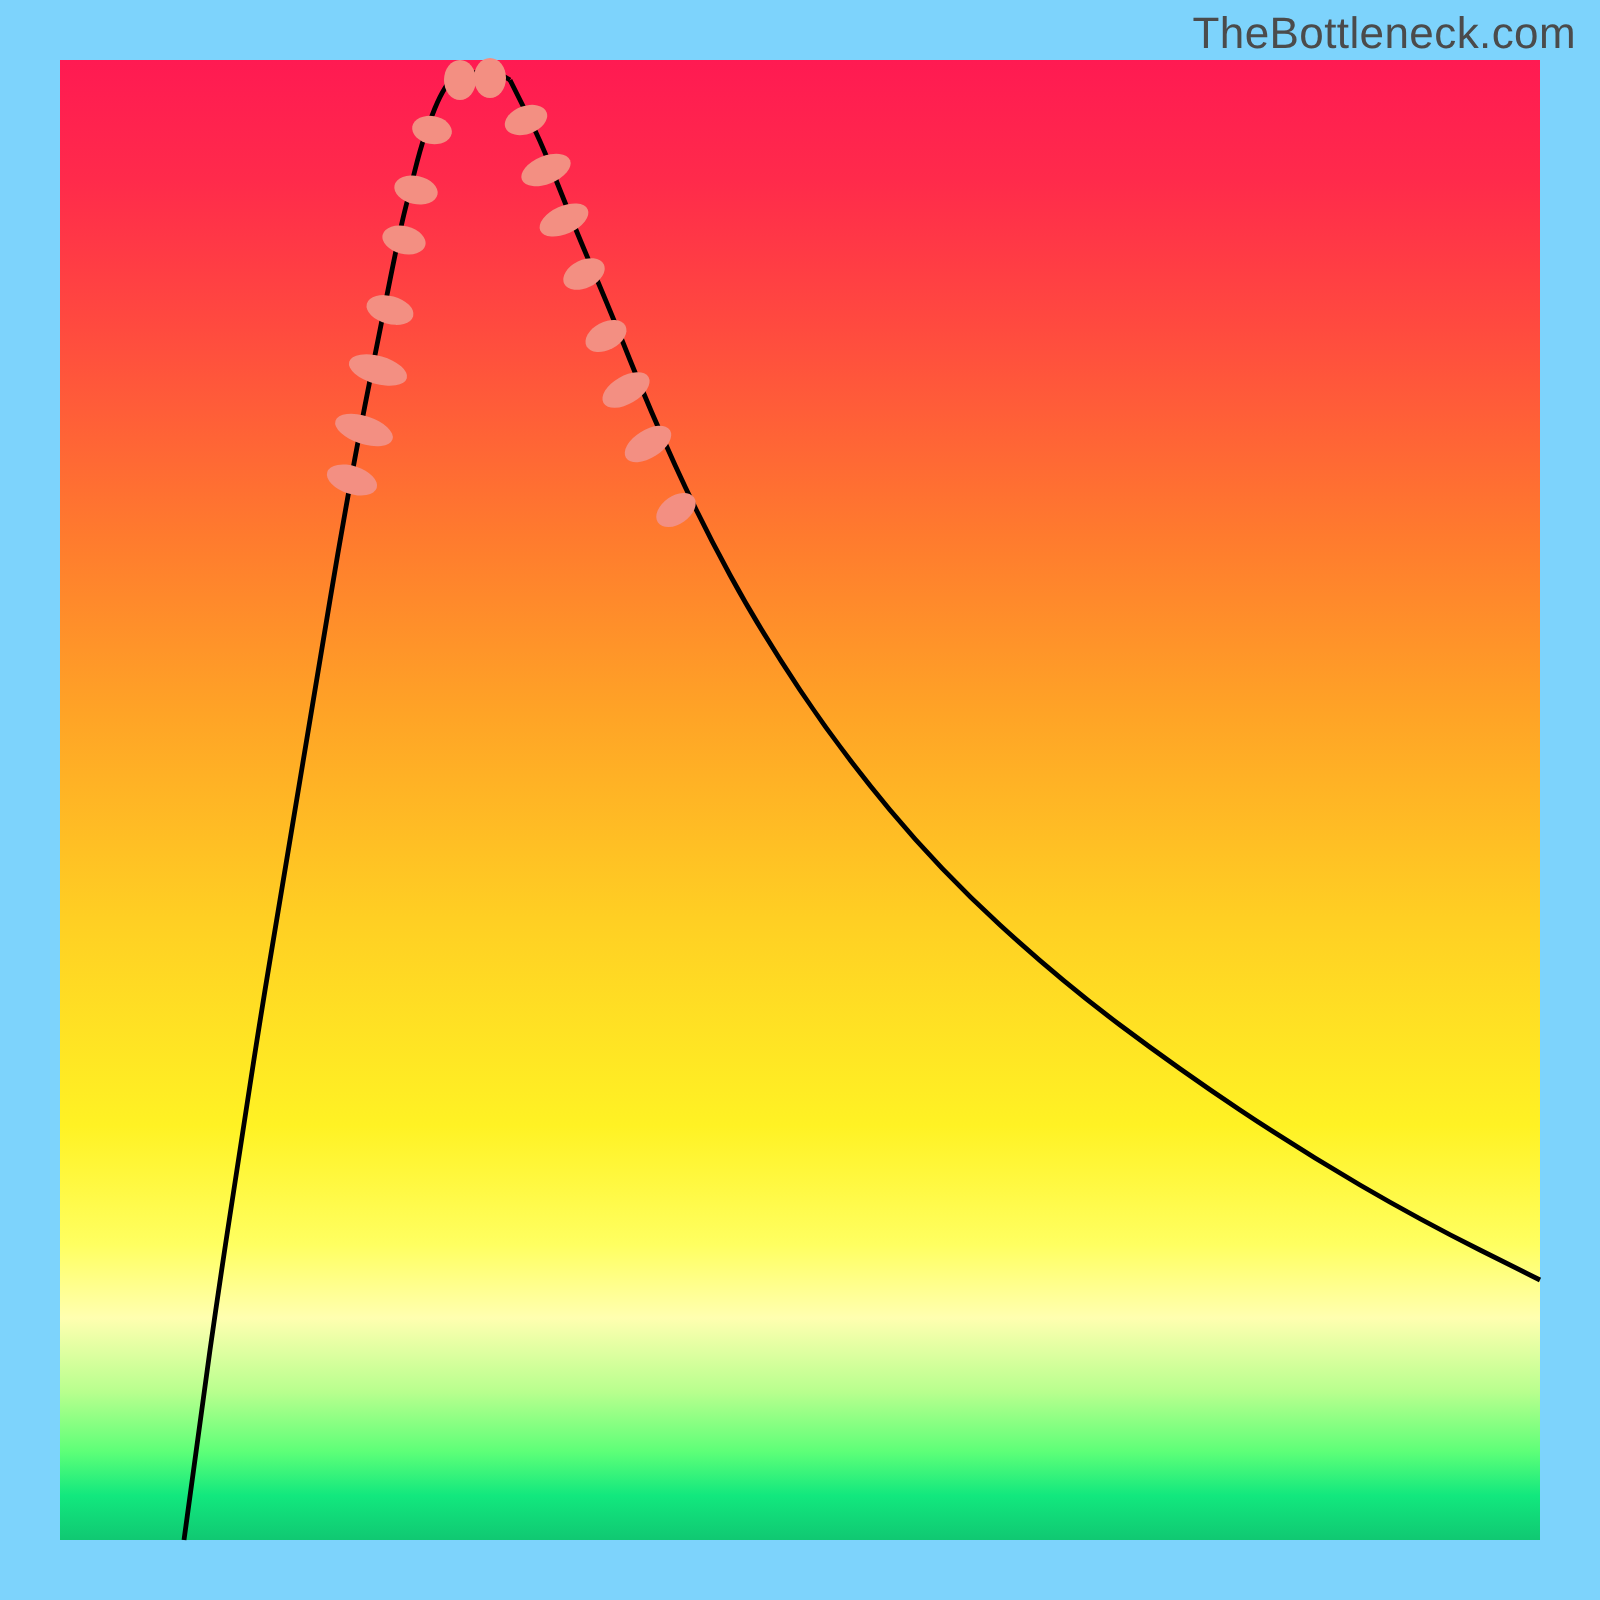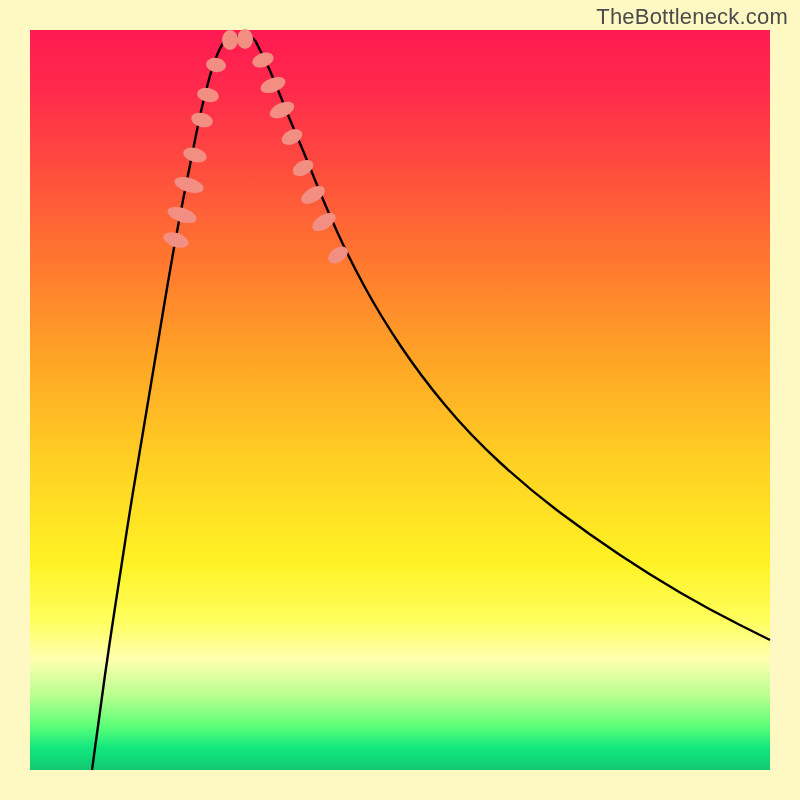--- a/index.html
+++ b/index.html
@@ -8,21 +8,21 @@
     width: 800px;
     height: 800px;
     overflow: hidden;
     background: #000;
     font-family: Arial, Helvetica, sans-serif;
   }
   .stage {
     position: relative;
     width: 800px;
     height: 800px;
-    background: #fef9c3;
+    background: #7dd3fc;
   }
   .plot {
     position: absolute;
     left: 30px;
     top: 30px;
     width: 740px;
     height: 740px;
     background: linear-gradient(to bottom,
       #ff1a52 0%,
       #ff2a4b 8%,

